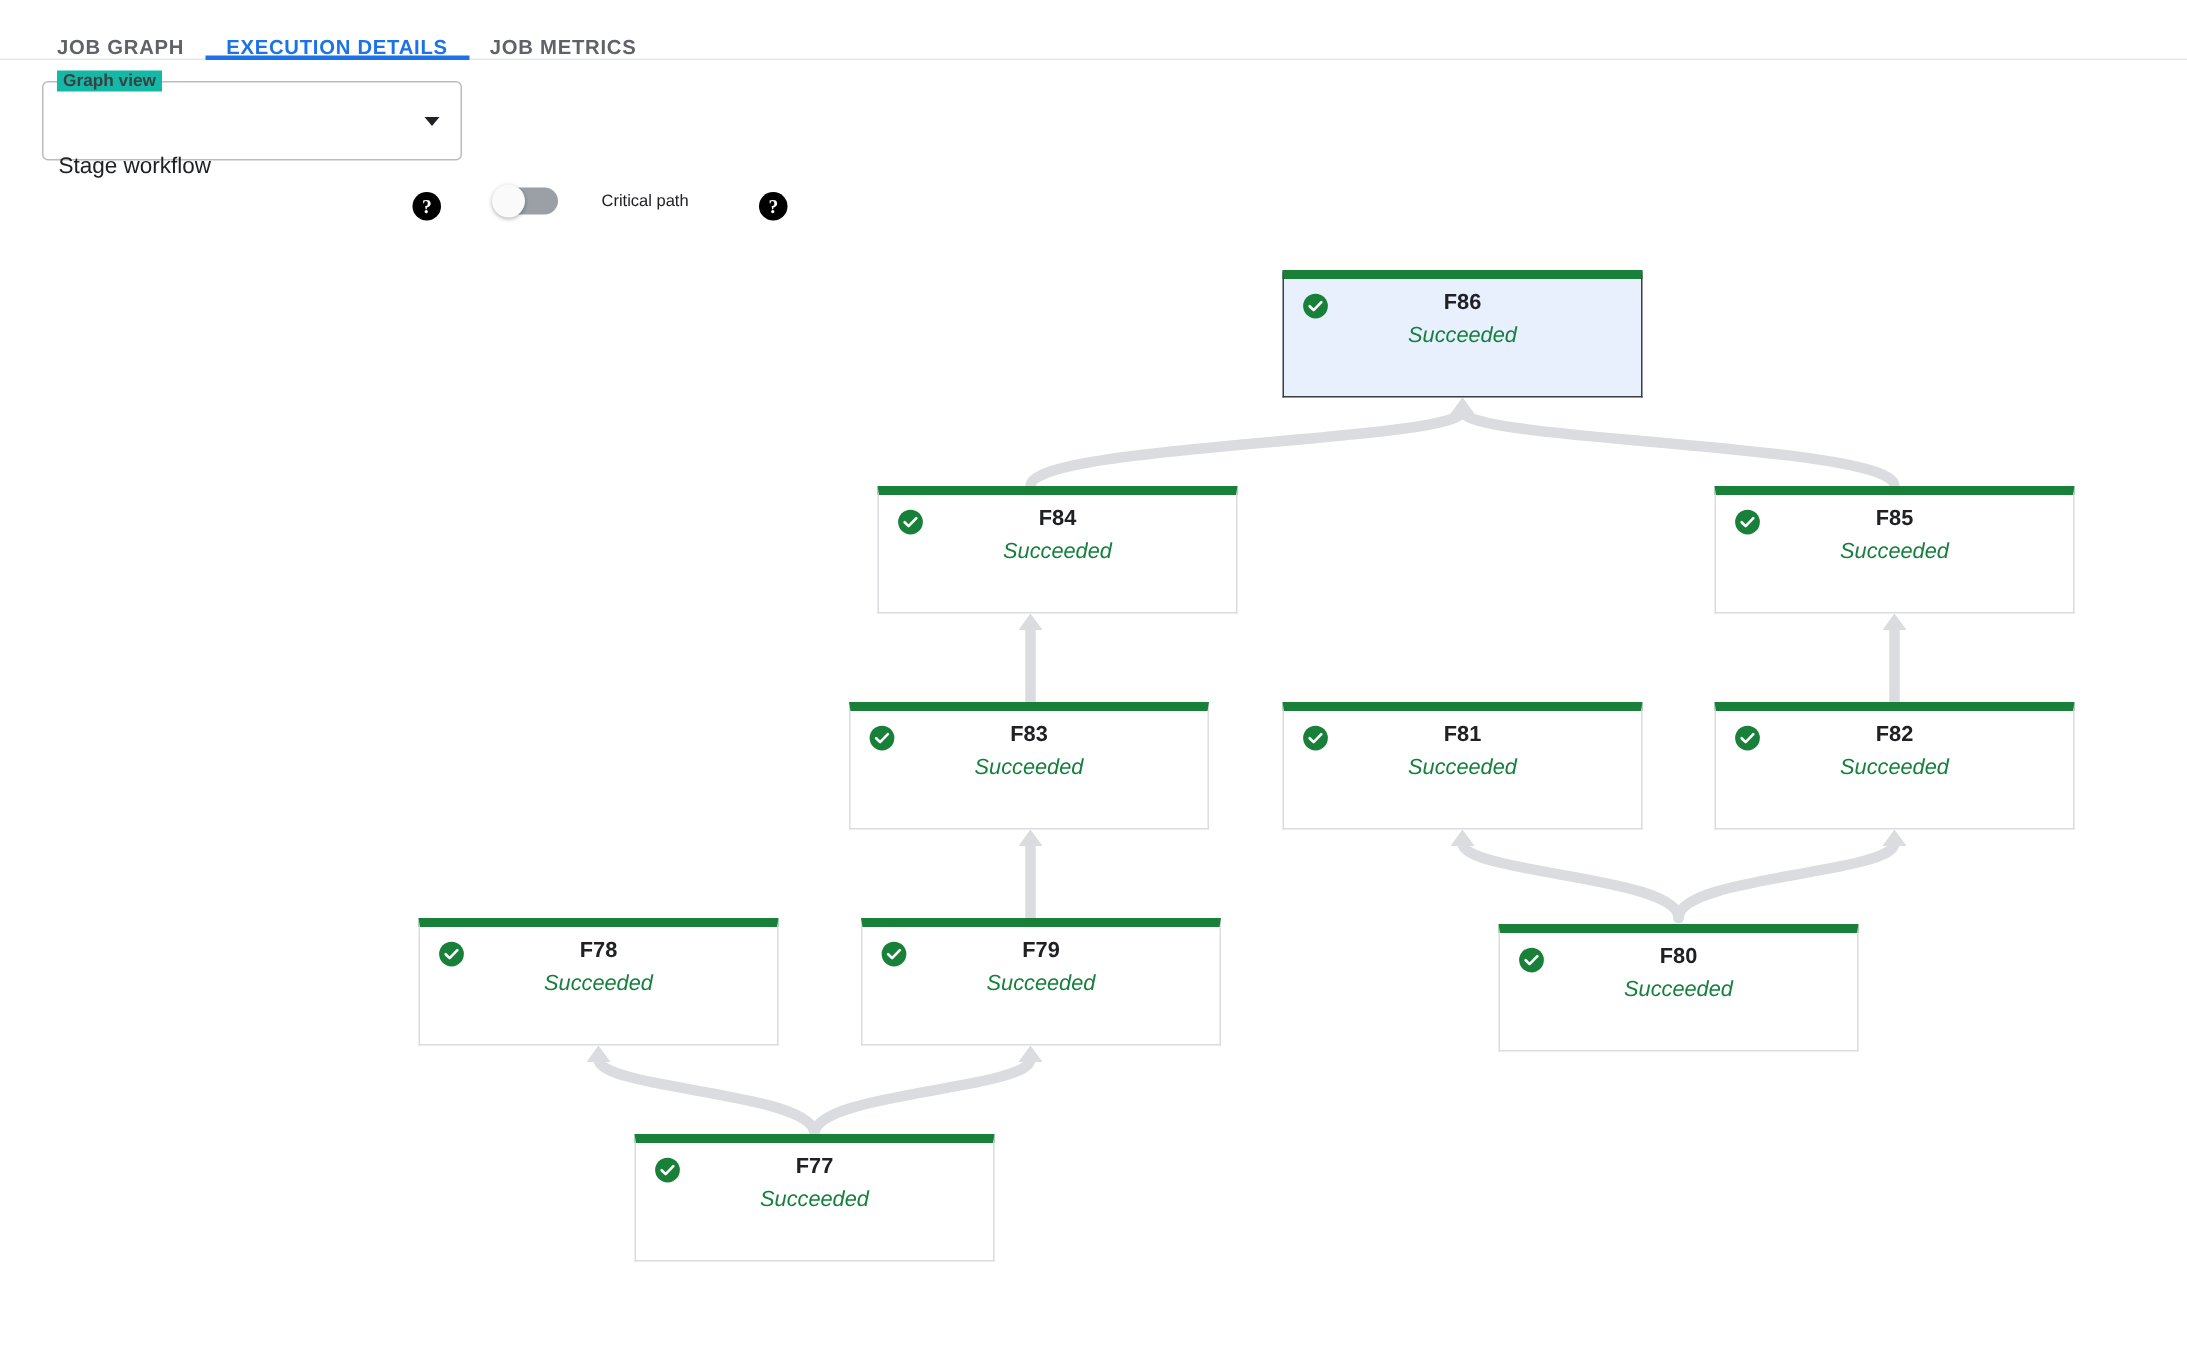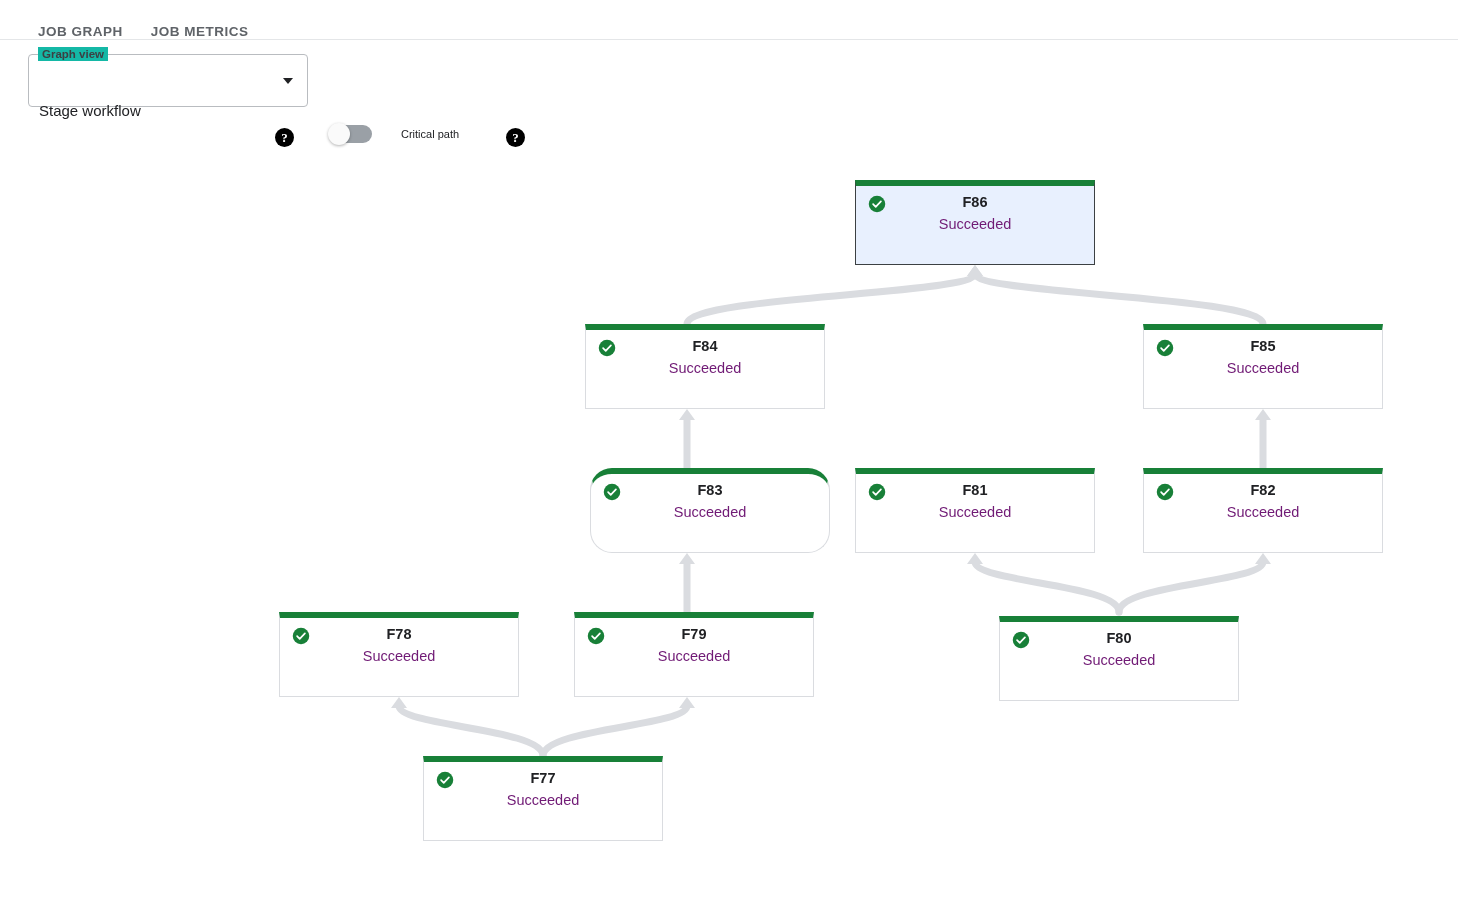--- a/index.html
+++ b/index.html
@@ -192,29 +192,33 @@
     font-weight: 700;
     color: #202124;
   }
   .node .status {
     position: absolute;
     left: 0;
     right: 0;
     top: 30px;
     text-align: center;
     font-size: 14.5px;
-    color: #701a75;
+    color: #15803d;
+    font-style: italic;
   }
 </style>
 </head>
 <body>
 
 <div class="tabbar">
   <div class="tab">
     <span>JOB GRAPH</span>
+  </div>
+  <div class="tab active">
+    <span>EXECUTION DETAILS</span>
   </div>
   <div class="tab">
     <span>JOB METRICS</span>
   </div>
 </div>
 
 <div class="toolbar">
 
   <div class="select-field">
     <span class="select-legend">Graph view</span>
@@ -273,21 +277,21 @@
         <div class="status">Succeeded</div>
       </div>
       <div class="node" style="left: 1143px; top: 192px;">
         <svg class="check" viewBox="0 0 24 24">
           <circle cx="12" cy="12" r="11" fill="#188038"></circle>
           <path d="M6.8 12.2 L10.3 15.7 L17.2 8.6" fill="none" stroke="#fff" stroke-width="2.3" stroke-linecap="round" stroke-linejoin="round"></path>
         </svg>
         <div class="title">F85</div>
         <div class="status">Succeeded</div>
       </div>
-      <div class="node" style="left: 590px; top: 336px; border-radius: 22px;">
+      <div class="node" style="left: 566px; top: 336px;">
         <svg class="check" viewBox="0 0 24 24">
           <circle cx="12" cy="12" r="11" fill="#188038"></circle>
           <path d="M6.8 12.2 L10.3 15.7 L17.2 8.6" fill="none" stroke="#fff" stroke-width="2.3" stroke-linecap="round" stroke-linejoin="round"></path>
         </svg>
         <div class="title">F83</div>
         <div class="status">Succeeded</div>
       </div>
       <div class="node" style="left: 855px; top: 336px;">
         <svg class="check" viewBox="0 0 24 24">
           <circle cx="12" cy="12" r="11" fill="#188038"></circle>

